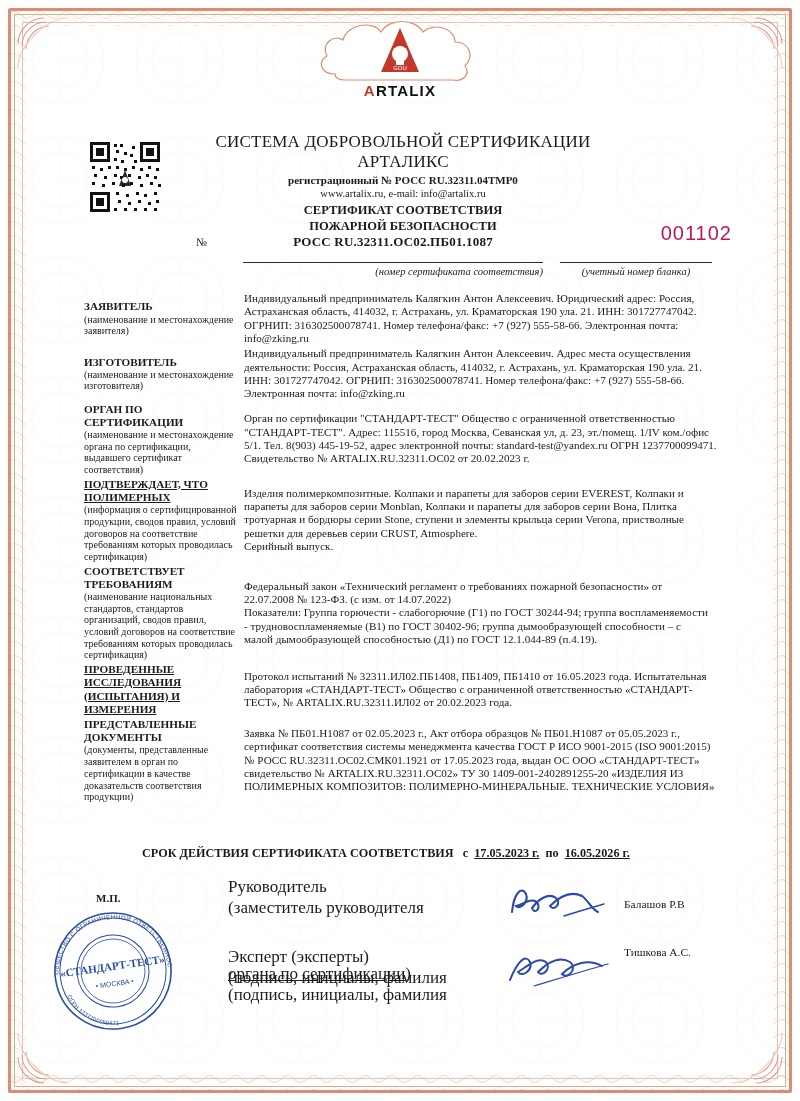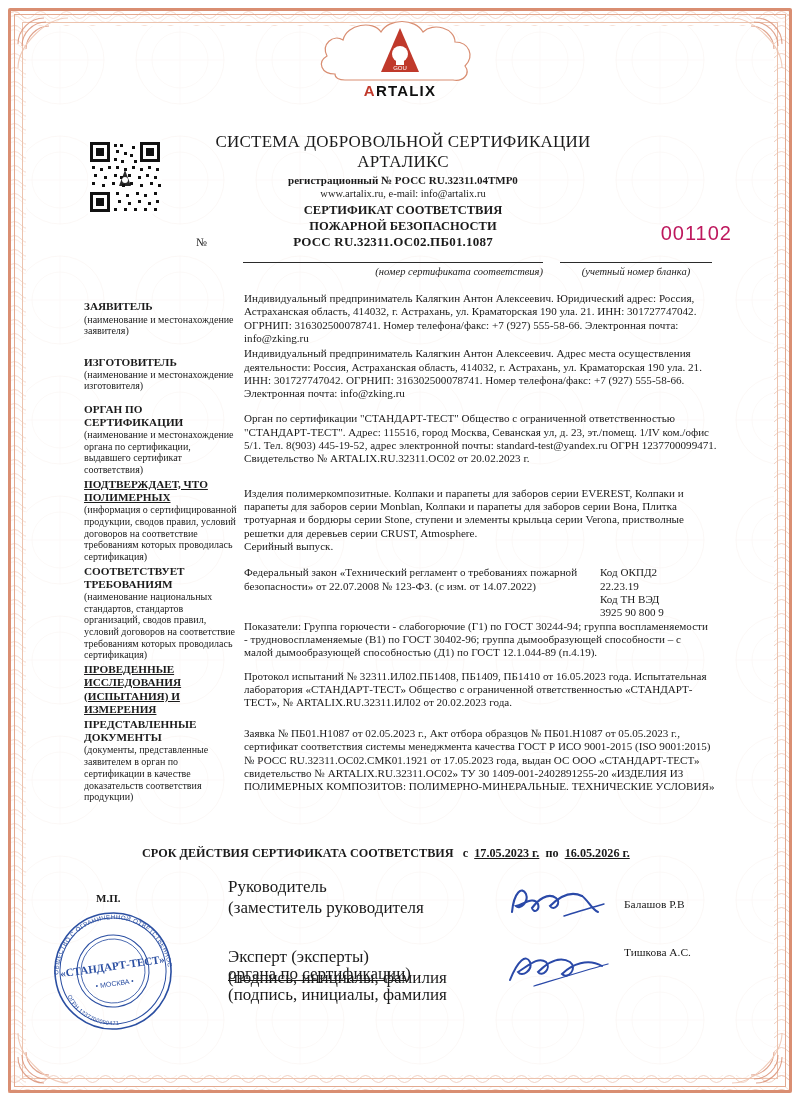--- a/index.html
+++ b/index.html
@@ -476,26 +476,20 @@
     </div>
 
     <div class="row">
       <div class="rlabel">
         <div class="t">СООТВЕТСТВУЕТ ТРЕБОВАНИЯМ</div>
         <div class="s">(наименование национальных стандартов, стандартов организаций, сводов правил, условий договоров на соответствие требованиям которых проводилась сертификация)</div>
       </div>
       <div class="rbody">
         <div class="two-col">
           <div class="main">Федеральный закон «Технический регламент о требованиях пожарной безопасности» от 22.07.2008 № 123-ФЗ. (с изм. от 14.07.2022)</div>
-          <div class="side">
-            <div>Код ОКПД2</div>
-            <div>22.23.19</div>
-            <div>Код ТН ВЭД</div>
-            <div>3925 90 800 9</div>
-          </div>
         </div>
         <div style="padding-right:8px">Показатели: Группа горючести - слабогорючие (Г1) по ГОСТ 30244-94; группа воспламеняемости - трудновоспламеняемые (В1) по ГОСТ 30402-96; группа дымообразующей способности – с малой дымообразующей способностью (Д1) по ГОСТ 12.1.044-89 (п.4.19).</div>
       </div>
     </div>
 
     <div class="row">
       <div class="rlabel">
         <div class="t u">ПРОВЕДЕННЫЕ ИССЛЕДОВАНИЯ (ИСПЫТАНИЯ) И ИЗМЕРЕНИЯ</div>
       </div>
       <div class="rbody">Протокол испытаний № 32311.ИЛ02.ПБ1408, ПБ1409, ПБ1410 от 16.05.2023 года. Испытательная лаборатория  «СТАНДАРТ-ТЕСТ» Общество с ограниченной ответственностью «СТАНДАРТ-ТЕСТ», № ARTALIX.RU.32311.ИЛ02 от 20.02.2023 года.</div>

